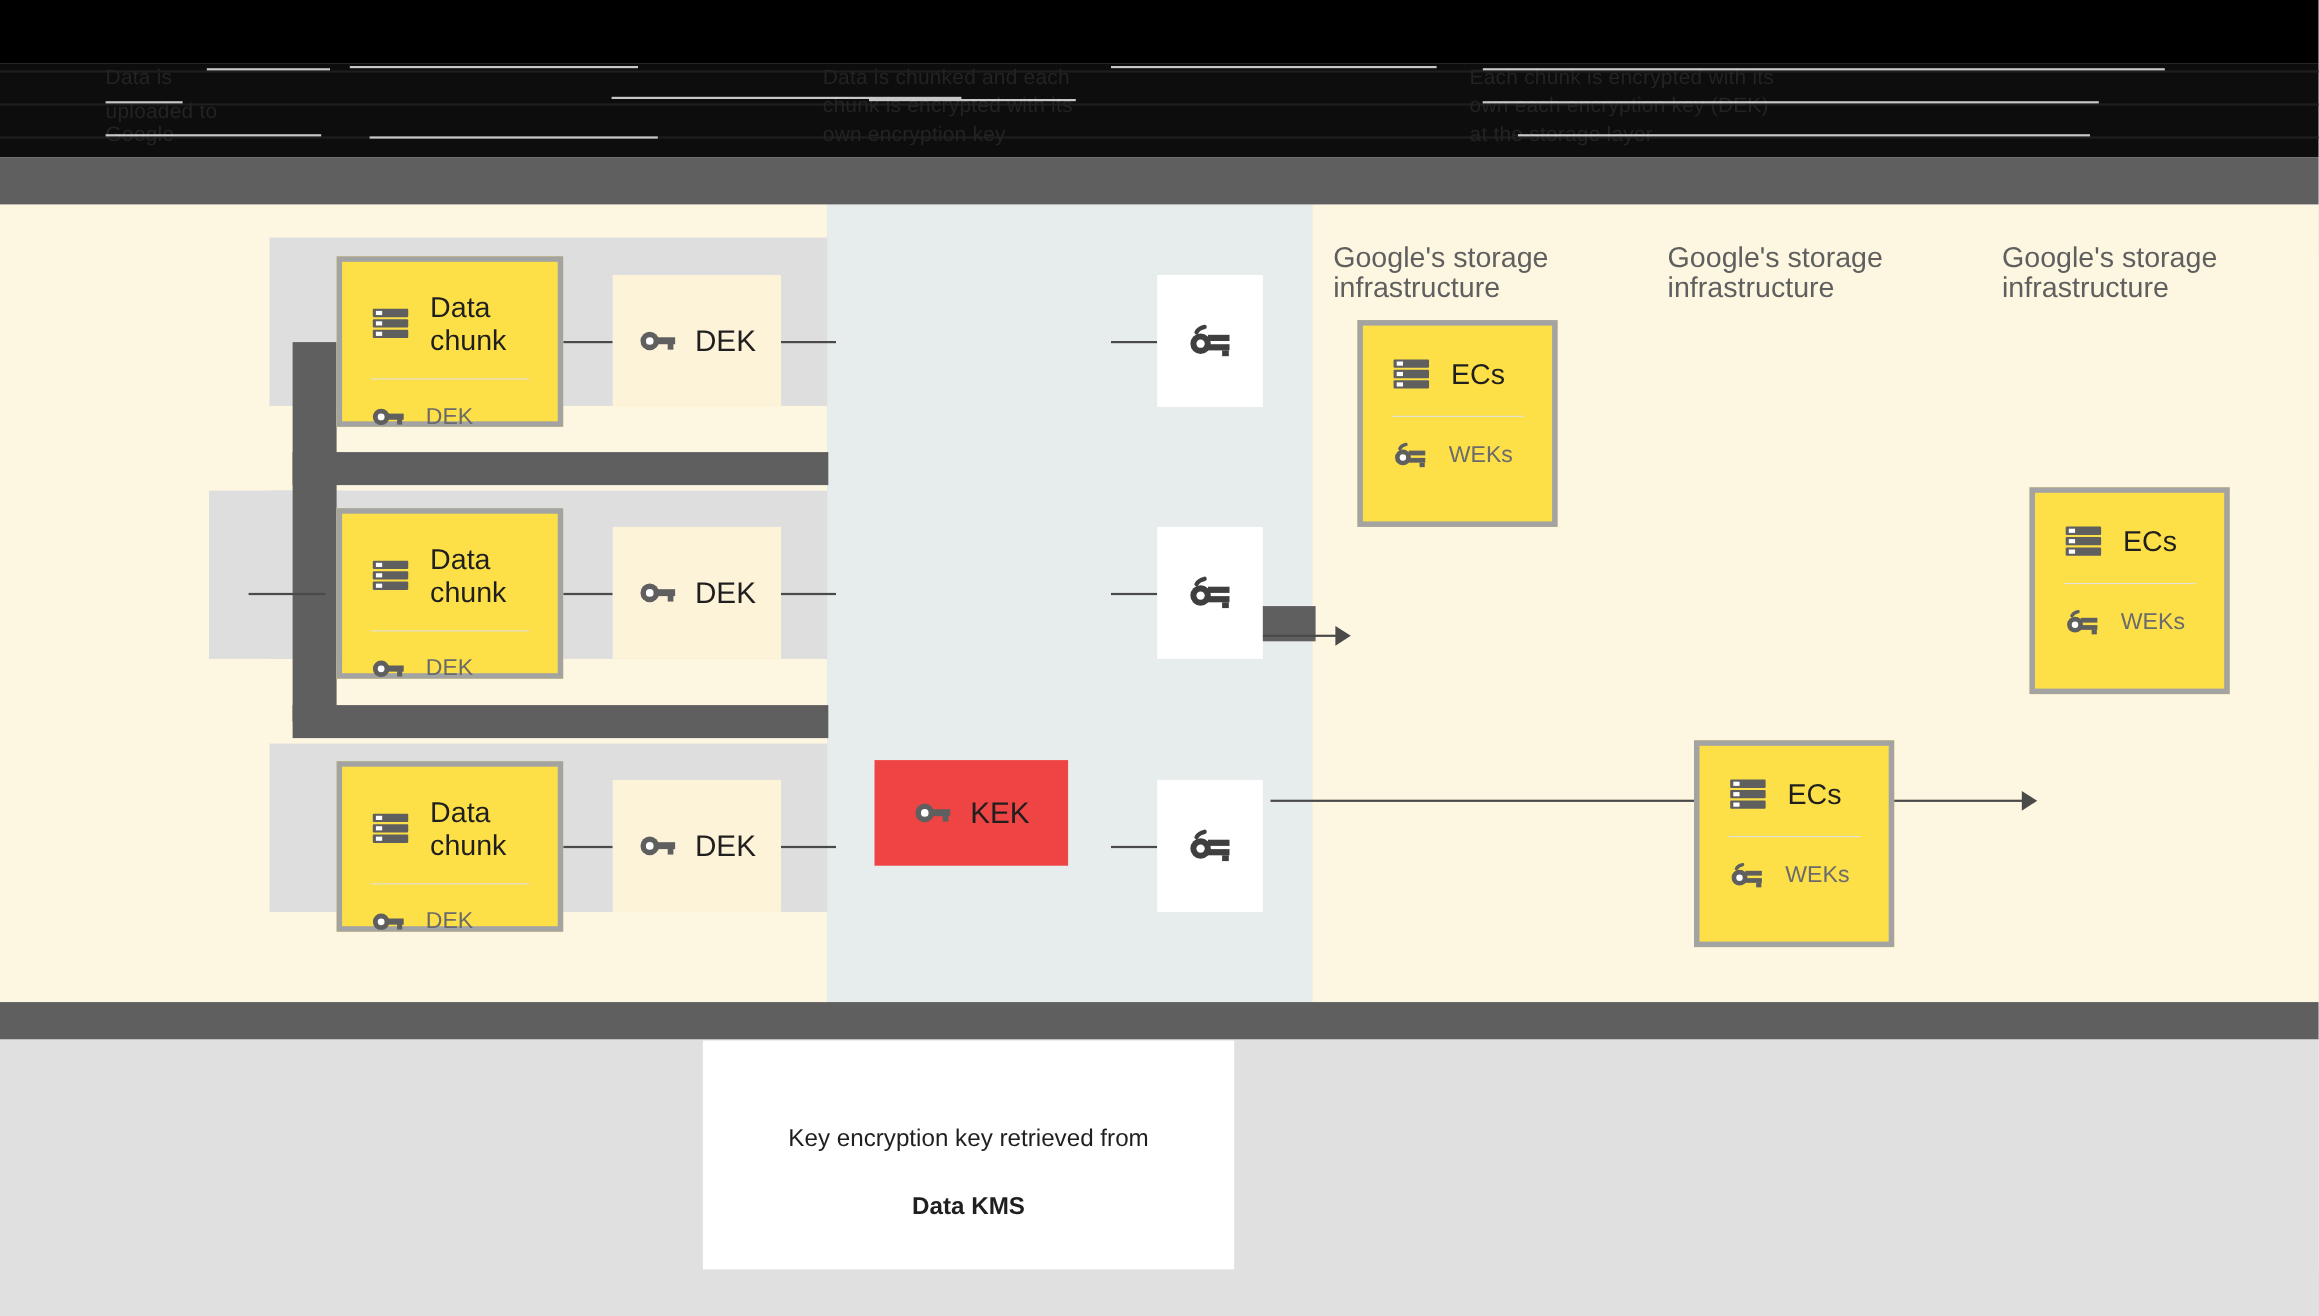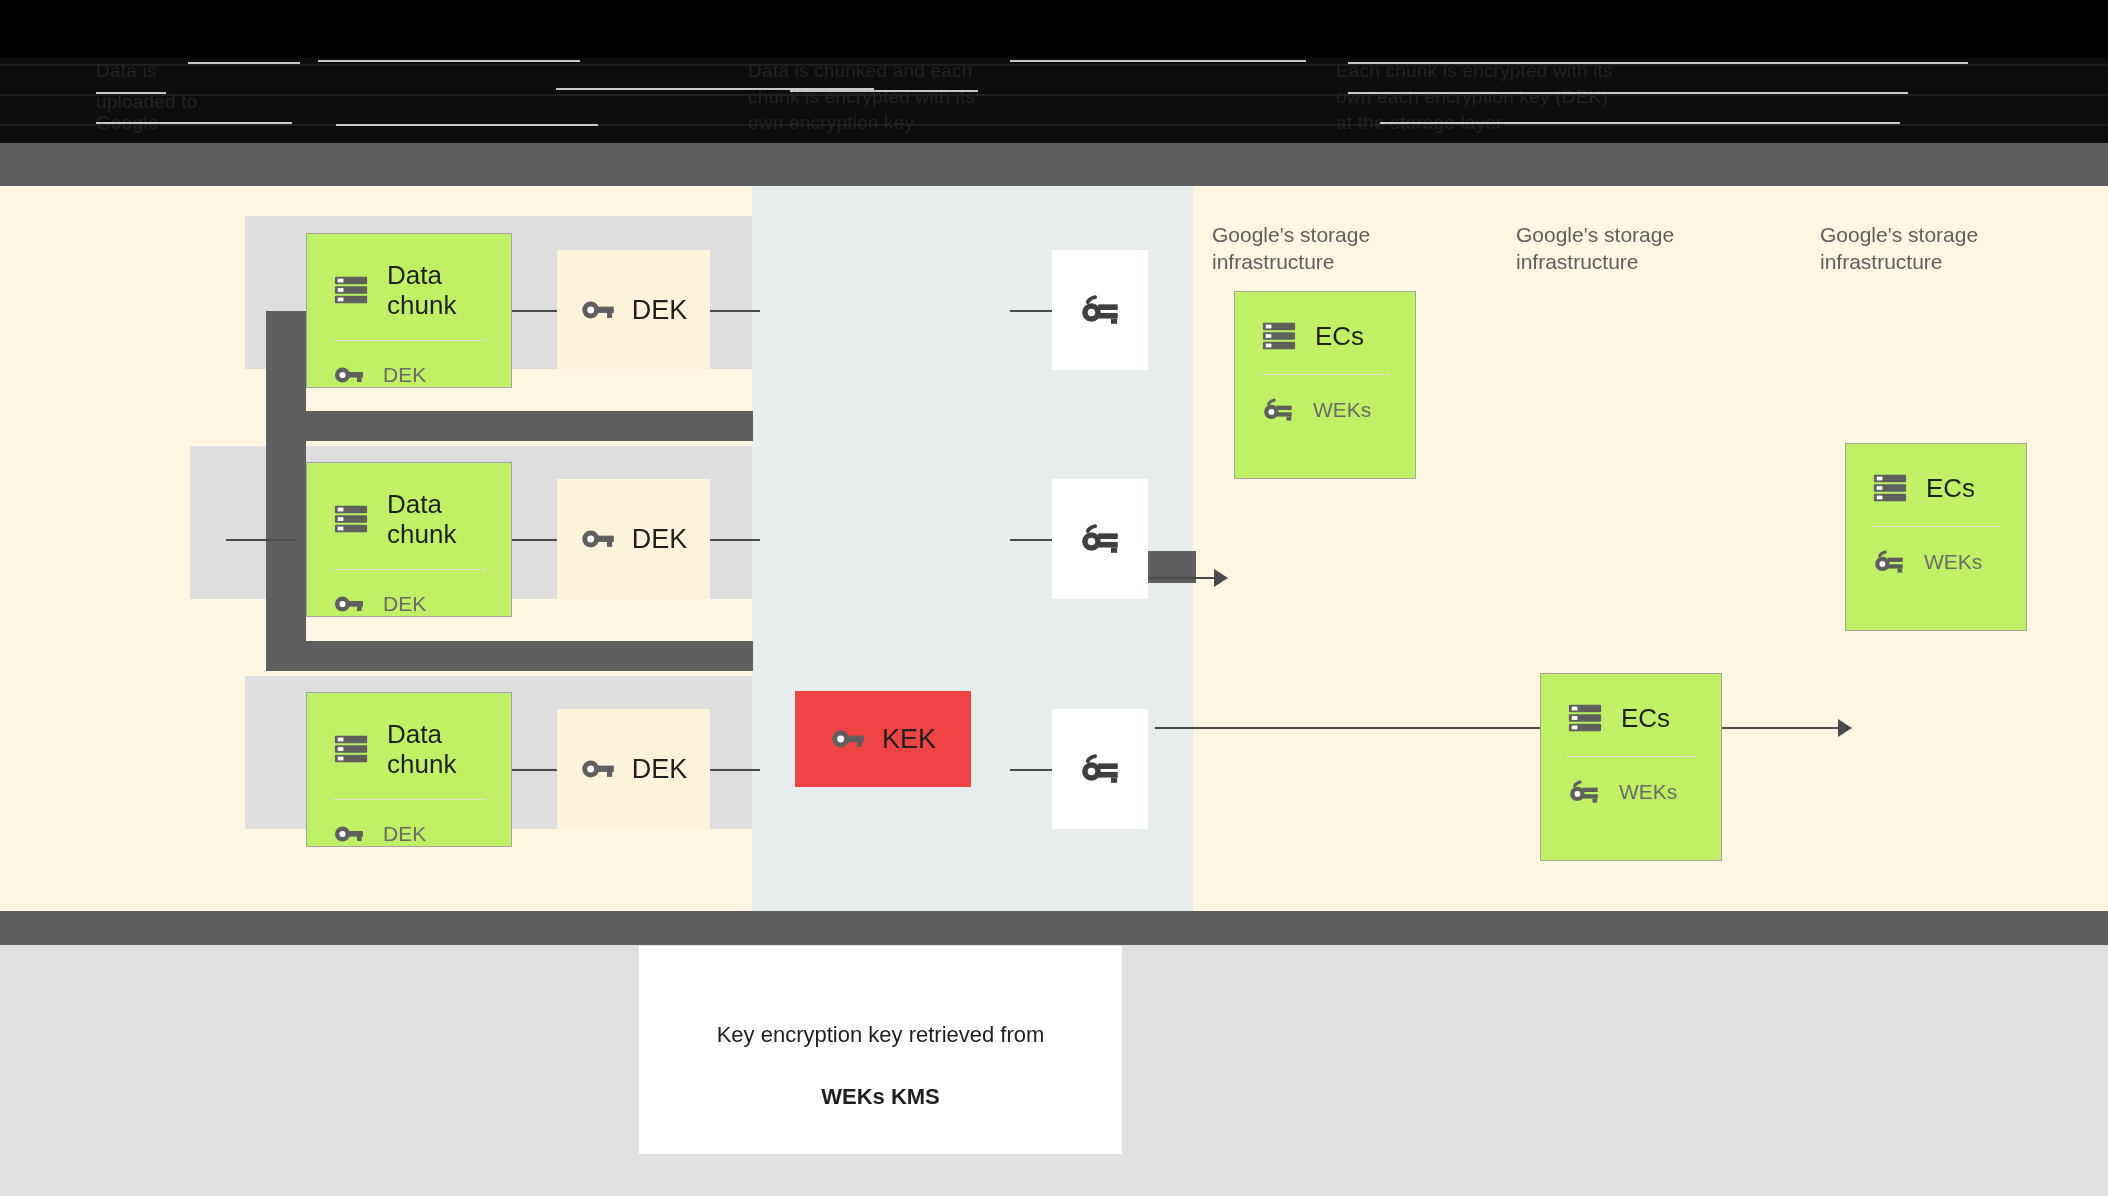--- a/index.html
+++ b/index.html
@@ -46,22 +46,22 @@
 
   
   .line{position:absolute;background:#4a4a4a;height:2px;}
 
   
   .arrow{position:absolute;width:0;height:0;border-top:9px solid transparent;border-bottom:9px solid transparent;border-left:14px solid #4a4a4a;}
 
   
   .card{
     position:absolute;
-    background:#bef264;
-    border:1px solid #a3a3a3;
+    background:#fde047;
+    border:5px solid #a3a3a3;
     box-sizing:border-box;
   }
   .card-row{
     display:flex;
     align-items:center;
     gap:18px;
   }
   .card-top{padding:26px 26px 0 26px;}
   .card-div{
     height:1px;background:#e2e2e2;
@@ -83,21 +83,21 @@
 
   
   .wkey{
     position:absolute;background:#fff;
     display:flex;align-items:center;justify-content:center;
   }
 
   
   .zone-cap{
     position:absolute;
-    font-size:21px;
+    font-size:26px;
     line-height:27px;
     color:#5f5f5f;
     white-space:pre-line;
   }
 
   
   .footer{position:absolute;left:0;top:911px;width:2108px;height:34px;background:#5f5f5f;}
   .footer-bg{position:absolute;left:0;top:945px;width:2108px;height:251px;background:#e0e0e0;}
   .caption{
     position:absolute;
@@ -487,17 +487,17 @@
     </div>
 
   </div>
 
   <div class="footer"></div>
   <div class="footer-bg"></div>
 
   <div class="caption">
     <div class="cap-n">
       <span>Key encryption key retrieved from</span><br>
-      <b>WEKs KMS</b>
+      <b>Data KMS</b>
     </div>
   </div>
 
 </div>
 
 </body></html>

